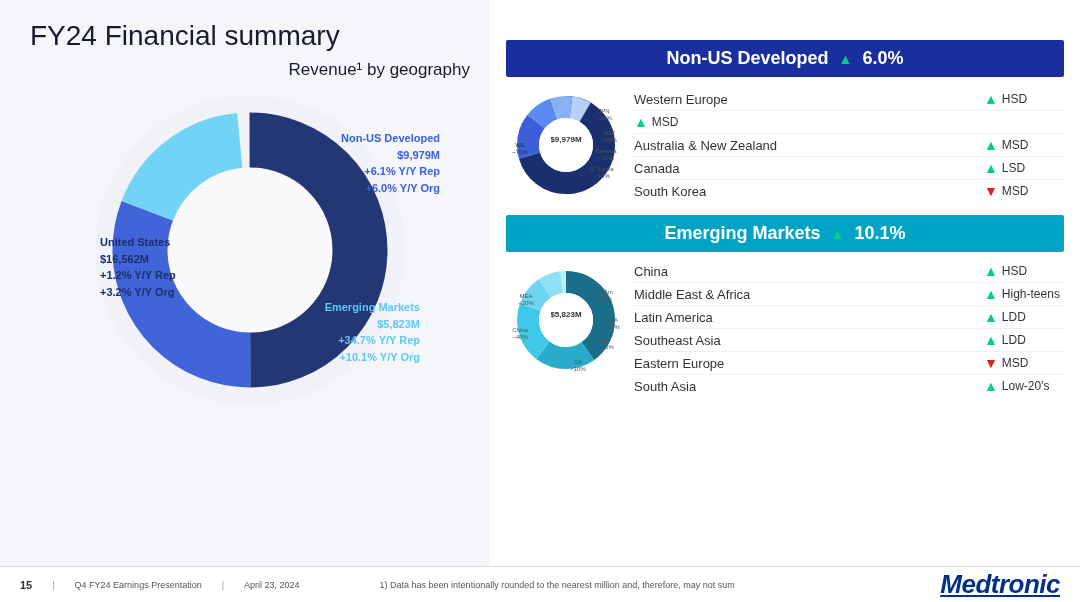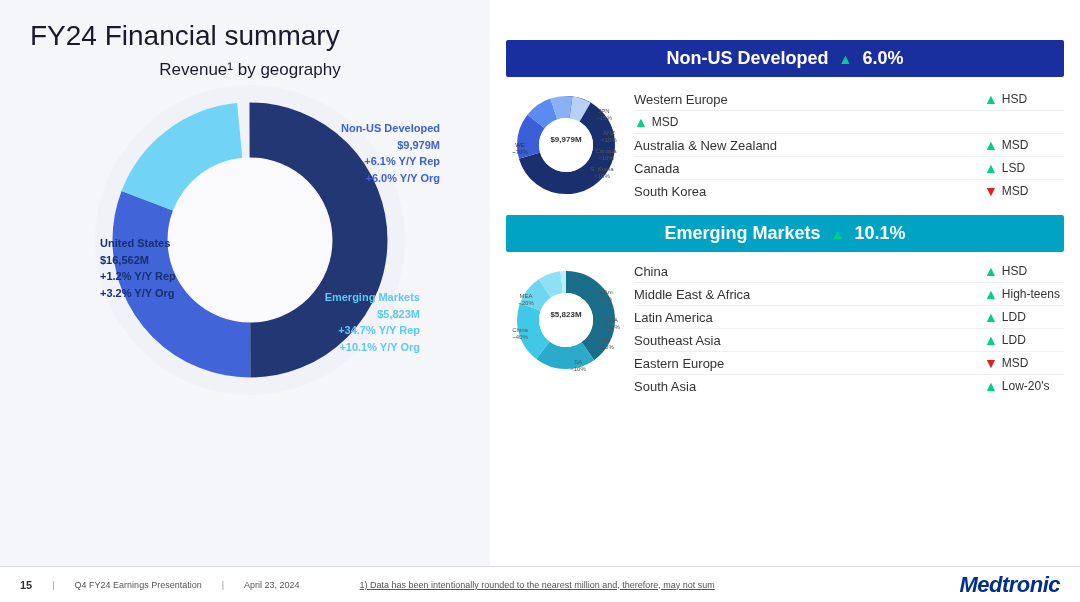--- a/index.html
+++ b/index.html
@@ -60,21 +60,22 @@
       font-size: 28px;
       font-weight: 300;
       color: #1a1a2e;
       margin-bottom: 8px;
     }
 
     .chart-title {
       font-size: 17px;
       font-weight: 300;
       color: #1a1a2e;
-      text-align: center;
+      text-align: right;
+      margin-bottom: 10px;
     }
 
     .donut-container {
       position: relative;
       width: 320px;
       height: 320px;
       margin: 0 auto;
     }
 
     .donut-container svg {
@@ -86,21 +87,21 @@
       position: absolute;
       top: 0;
       left: 0;
       width: 100%;
       height: 100%;
     }
 
     .label-us {
       position: absolute;
       left: 10px;
-      top: 155px;
+      top: 144px;
       font-size: 11px;
       color: #1a2f6e;
       font-weight: bold;
       line-height: 1.5;
     }
 
     .label-non-us {
       position: absolute;
       right: -30px;
       top: 40px;
@@ -219,25 +220,26 @@
       display: flex;
       align-items: center;
       padding: 0 20px;
       font-size: 9px;
       color: #555;
       gap: 20px;
     }
 
     .footer-brand {
       margin-left: auto;
-      font-size: 22px;
+      font-size: 26px;
       font-weight: 900;
       color: #003087;
       font-style: italic;
       letter-spacing: -0.5px;
+      text-decoration: underline;
     }
   </style>
 </head>
 <body>
 
 <div class="nav-bar">
   <div class="nav-item">Table of<br>Contents</div>
   <div class="nav-item">Executive<br>Summary</div>
   <div class="nav-item">Portfolio<br>Highlights</div>
   <div class="nav-item active">FY24<br>Recap</div>
@@ -460,15 +462,15 @@
   </div>
 
 </div>
 
 <div class="footer">
   <span style="font-weight:bold;color:#333;font-size:11px;">15</span>
   <span style="color:#999;">|</span>
   <span>Q4 FY24 Earnings Presentation</span>
   <span style="color:#999;">|</span>
   <span>April 23, 2024</span>
-  <span style="margin-left:40px;text-decoration:underline;">1)   Data has been intentionally rounded to the nearest million and, therefore, may not sum</span>
+  <span style="margin-left:60px;">1)   Data has been intentionally rounded to the nearest million and, therefore, may not sum</span>
   <span class="footer-brand">Medtronic</span>
 </div>
 
 </body></html>

